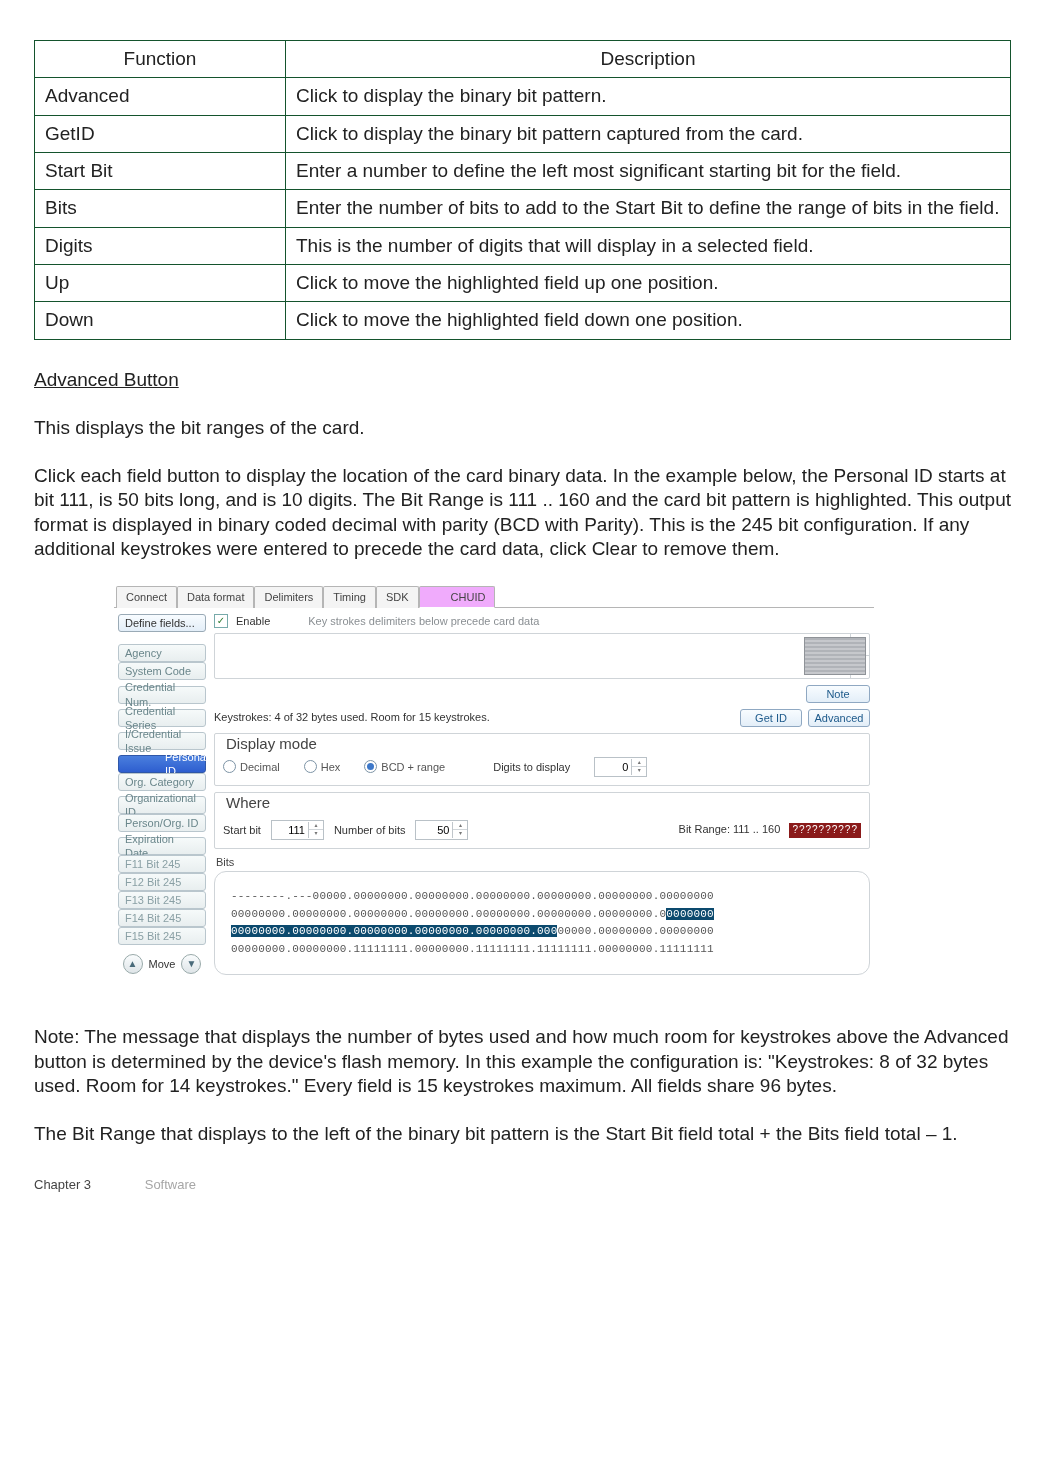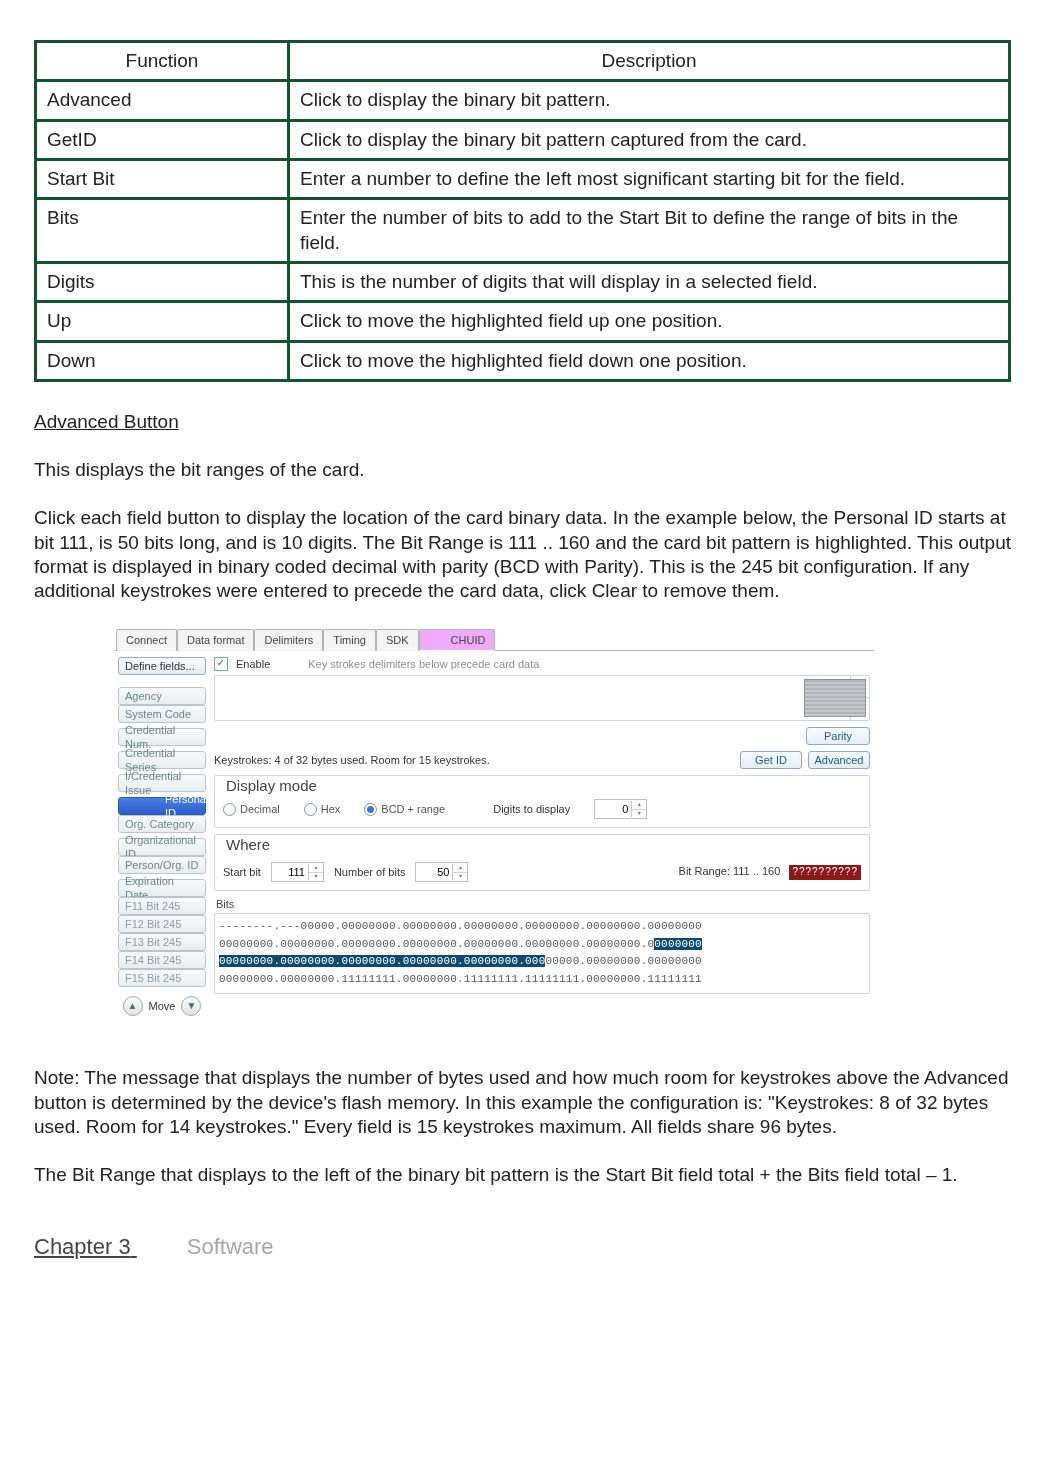--- a/index.html
+++ b/index.html
@@ -10,43 +10,42 @@
     padding: 40px 34px 20px 34px;
     width: 977px;
     line-height: 1.28;
   }
   table.func {
     border-collapse: collapse;
     width: 100%;
     margin-bottom: 28px;
   }
   table.func th, table.func td {
-    border: 3px solid #14532d;
+    border: 1px solid #14532d;
     padding: 6px 10px 6px 10px;
     vertical-align: top;
     text-align: left;
     font-weight: normal;
   }
   table.func th {
     text-align: center;
   }
   table.func th:first-child { width: 230px; }
   h3.sub {
     font-size: 19px;
     font-weight: normal;
     text-decoration: underline;
     margin: 18px 0 24px 0;
   }
   p.body { margin: 0 0 24px 0; }
   .indent { margin-left: 56px; margin-right: 20px; }
   .footer {
-    margin-top: 46px;
-    font-size: 22px;
+    margin-top: 30px;
+    font-size: 13px;
     color: #444;
-    text-decoration: underline;
   }
   .footer .soft { color: #a6a6a6; display:inline-block; margin-left: 50px;}
   
   .app {
     width: 760px;
     margin: 0 0 40px 80px;
     font-family: "Segoe UI", Tahoma, sans-serif;
     font-size: 11px;
     color: #333;
     background: #fff;
@@ -151,21 +150,21 @@
   .rdot.sel::after{content:"";position:absolute;inset:2px;border-radius:50%;background:#3d78c9;}
   .numbox{border:1px solid #b9c1c7;height:18px;display:inline-flex;align-items:center;background:#fff;}
   .numbox input{border:none;width:30px;text-align:right;padding:0 3px;font-size:11px;outline:none;background:transparent;}
   .numbox .sp{width:14px;display:flex;flex-direction:column;border-left:1px solid #c0c6cb;}
   .numbox .sp span{flex:1;font-size:6px;color:#777;display:flex;align-items:center;justify-content:center;border-bottom:1px solid #d0d5d9;}
   .numbox .sp span:last-child{border-bottom:none;}
   .whererow{display:flex;align-items:center;gap:10px;margin-top:4px;}
   .bitrange{margin-left:auto;color:#333;}
   .redblk{display:inline-block;background:#8a1a1a;color:#fff;font-size:10px;letter-spacing:1px;padding:1px 3px;margin-left:6px;}
   .bitsbox{
-    border:1px solid #cfd4d8;border-radius:2px;padding:4px;
+    border:1px solid #cfd4d8;border-radius:12px;padding:16px;
     font-family: "Courier New", monospace; font-size:11px; color:#555;
     line-height:1.6; letter-spacing:0.2px;
   }
   .bitsbox .ln{white-space:pre;}
   .hl{background:#0c4a6e;color:#fff;}
   .clearrow{display:flex;justify-content:flex-end;margin:4px 0 6px 0;}
 </style>
 </head>
 <body>
 
@@ -243,21 +242,21 @@
         <div class="delimbox">
           <div class="area"></div>
           <div class="spinv">
               <span>▴</span>
               <span>▾</span>
             </div>
         </div>
         <div class="thumb"></div>
       </div>
       <div class="clearrow">
-        <span class="btn" style="width:64px;">Parity</span>
+        <span class="btn" style="width:64px;">Note</span>
       </div>
       <div class="row2">
         <span class="msg">Keystrokes: 4 of 32 bytes used. Room for 15 keystrokes.</span>
         <span class="rbtns">
           <span class="btn" style="width:62px;">Get ID</span>
           <span class="btn" style="width:62px;">Advanced</span>
         </span>
       </div>
       <div class="fieldset">
         <div class="legend">Display mode</div>

